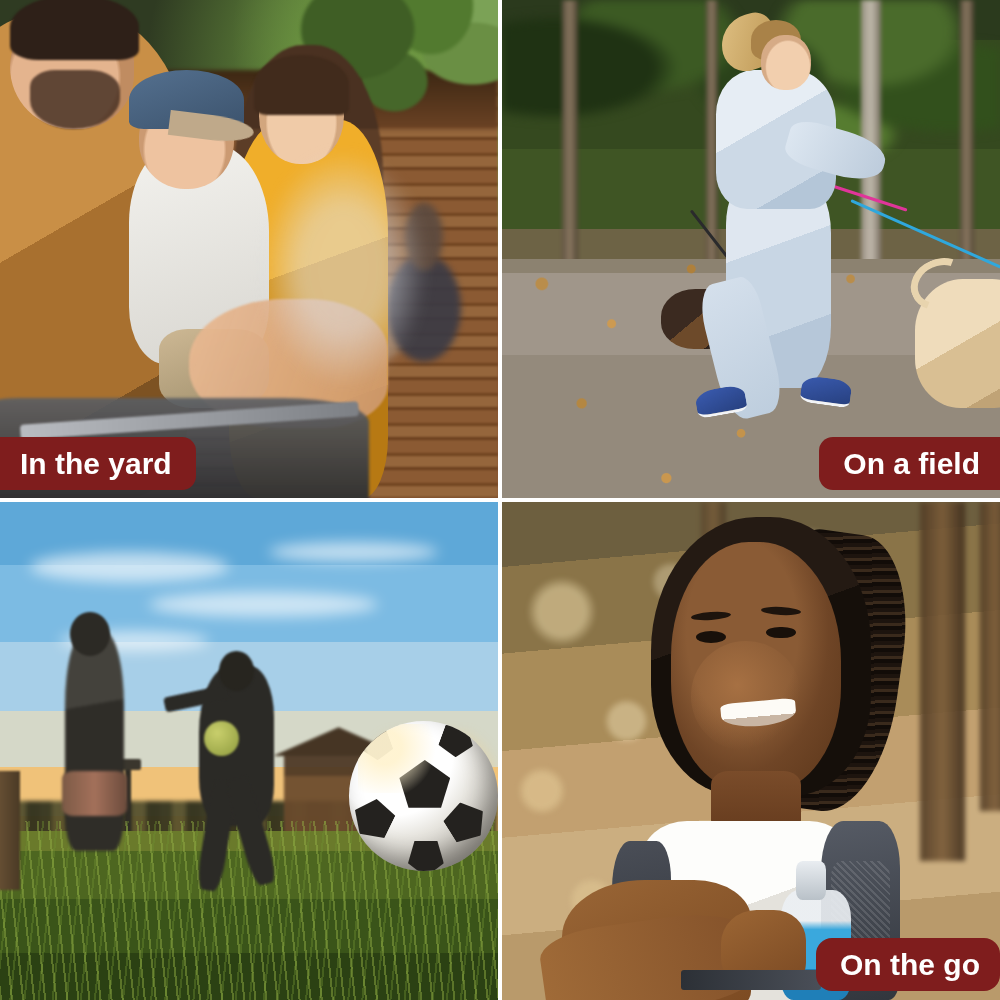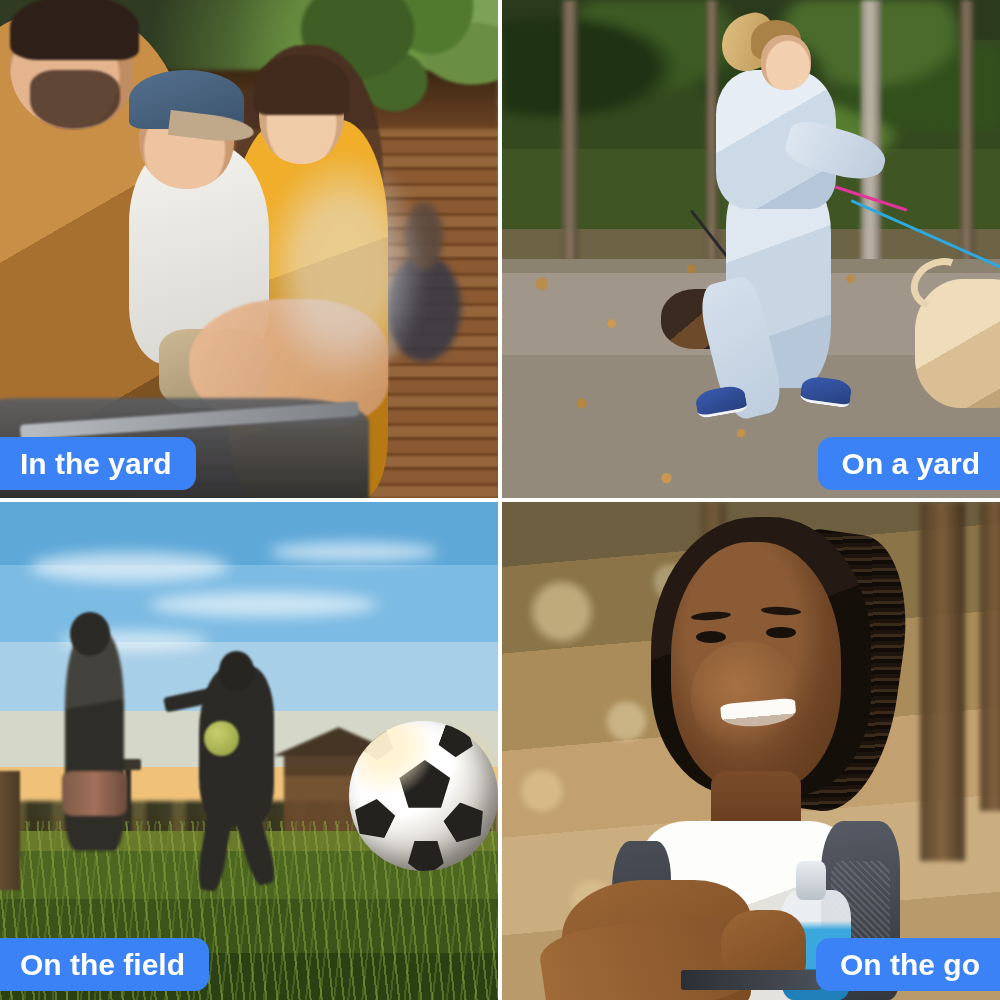--- a/index.html
+++ b/index.html
@@ -554,21 +554,21 @@
     line-height:70px;
     letter-spacing:.4px;
     text-align:center;
     white-space:pre-line;
     padding: 0 14px;
   }
 
   
   .pill {
     position:absolute;
-    background:#3b82f6;
+    background:#7f1d1d;
     color:#ffffff;
     font-size:30px;
     font-weight:700;
     line-height:53px;
     height:53px;
     z-index: 25;
     white-space: nowrap;
   }
   .pill.left {
     left:0;
@@ -576,21 +576,21 @@
     border-radius: 0 14px 14px 0;
   }
   .pill.right {
     right:0;
     padding: 0 20px 0 24px;
     border-radius: 14px 0 0 14px;
   }
   .pill.p-yard  { top:437px; }
   .pill.p-walk  { top:437px; }
   .pill.p-field { top:938px; }
-  .pill.p-go    { top:938px; }
+  .pill.p-go    { top:938px;border-radius:16px; }
 </style>
 </head>
 <body>
 
 <div id="collage">
 
   <div class="panel tl">
     <div class="scene">
       <div class="yard-bg"></div>
       <div class="fence"></div>
@@ -705,17 +705,16 @@
       <div class="r-forearm"></div>
       <div class="r-flask"></div>
       <div class="r-flask-cap"></div>
       <div class="r-hand"></div>
       <div class="r-strap"></div>
     </div>
   </div>
 
 
   <div class="pill left p-yard">In the yard</div>
-  <div class="pill right p-walk">On a yard</div>
-  <div class="pill left p-field">On the field</div>
+  <div class="pill right p-walk">On a field</div>
   <div class="pill right p-go">On the go</div>
 
 </div>
 
 </body></html>

